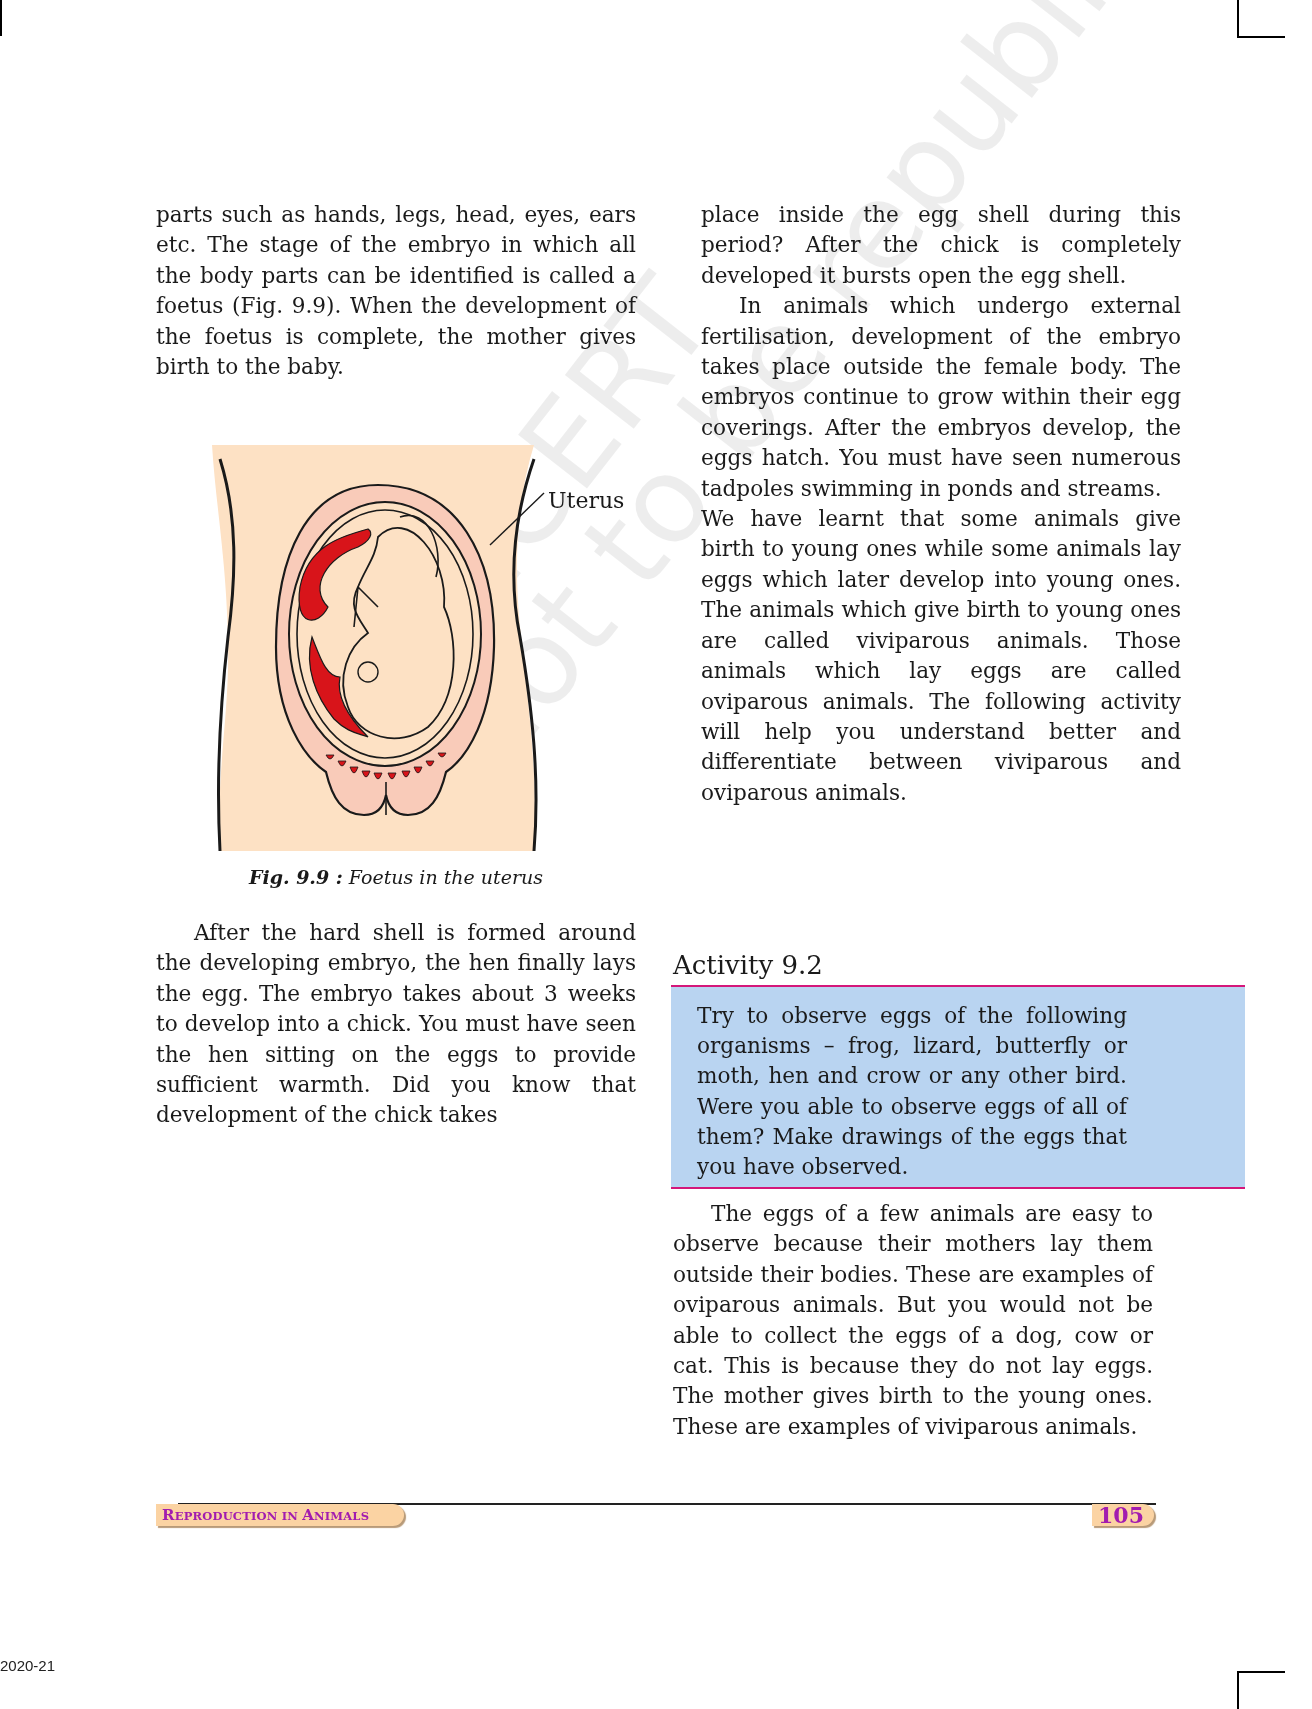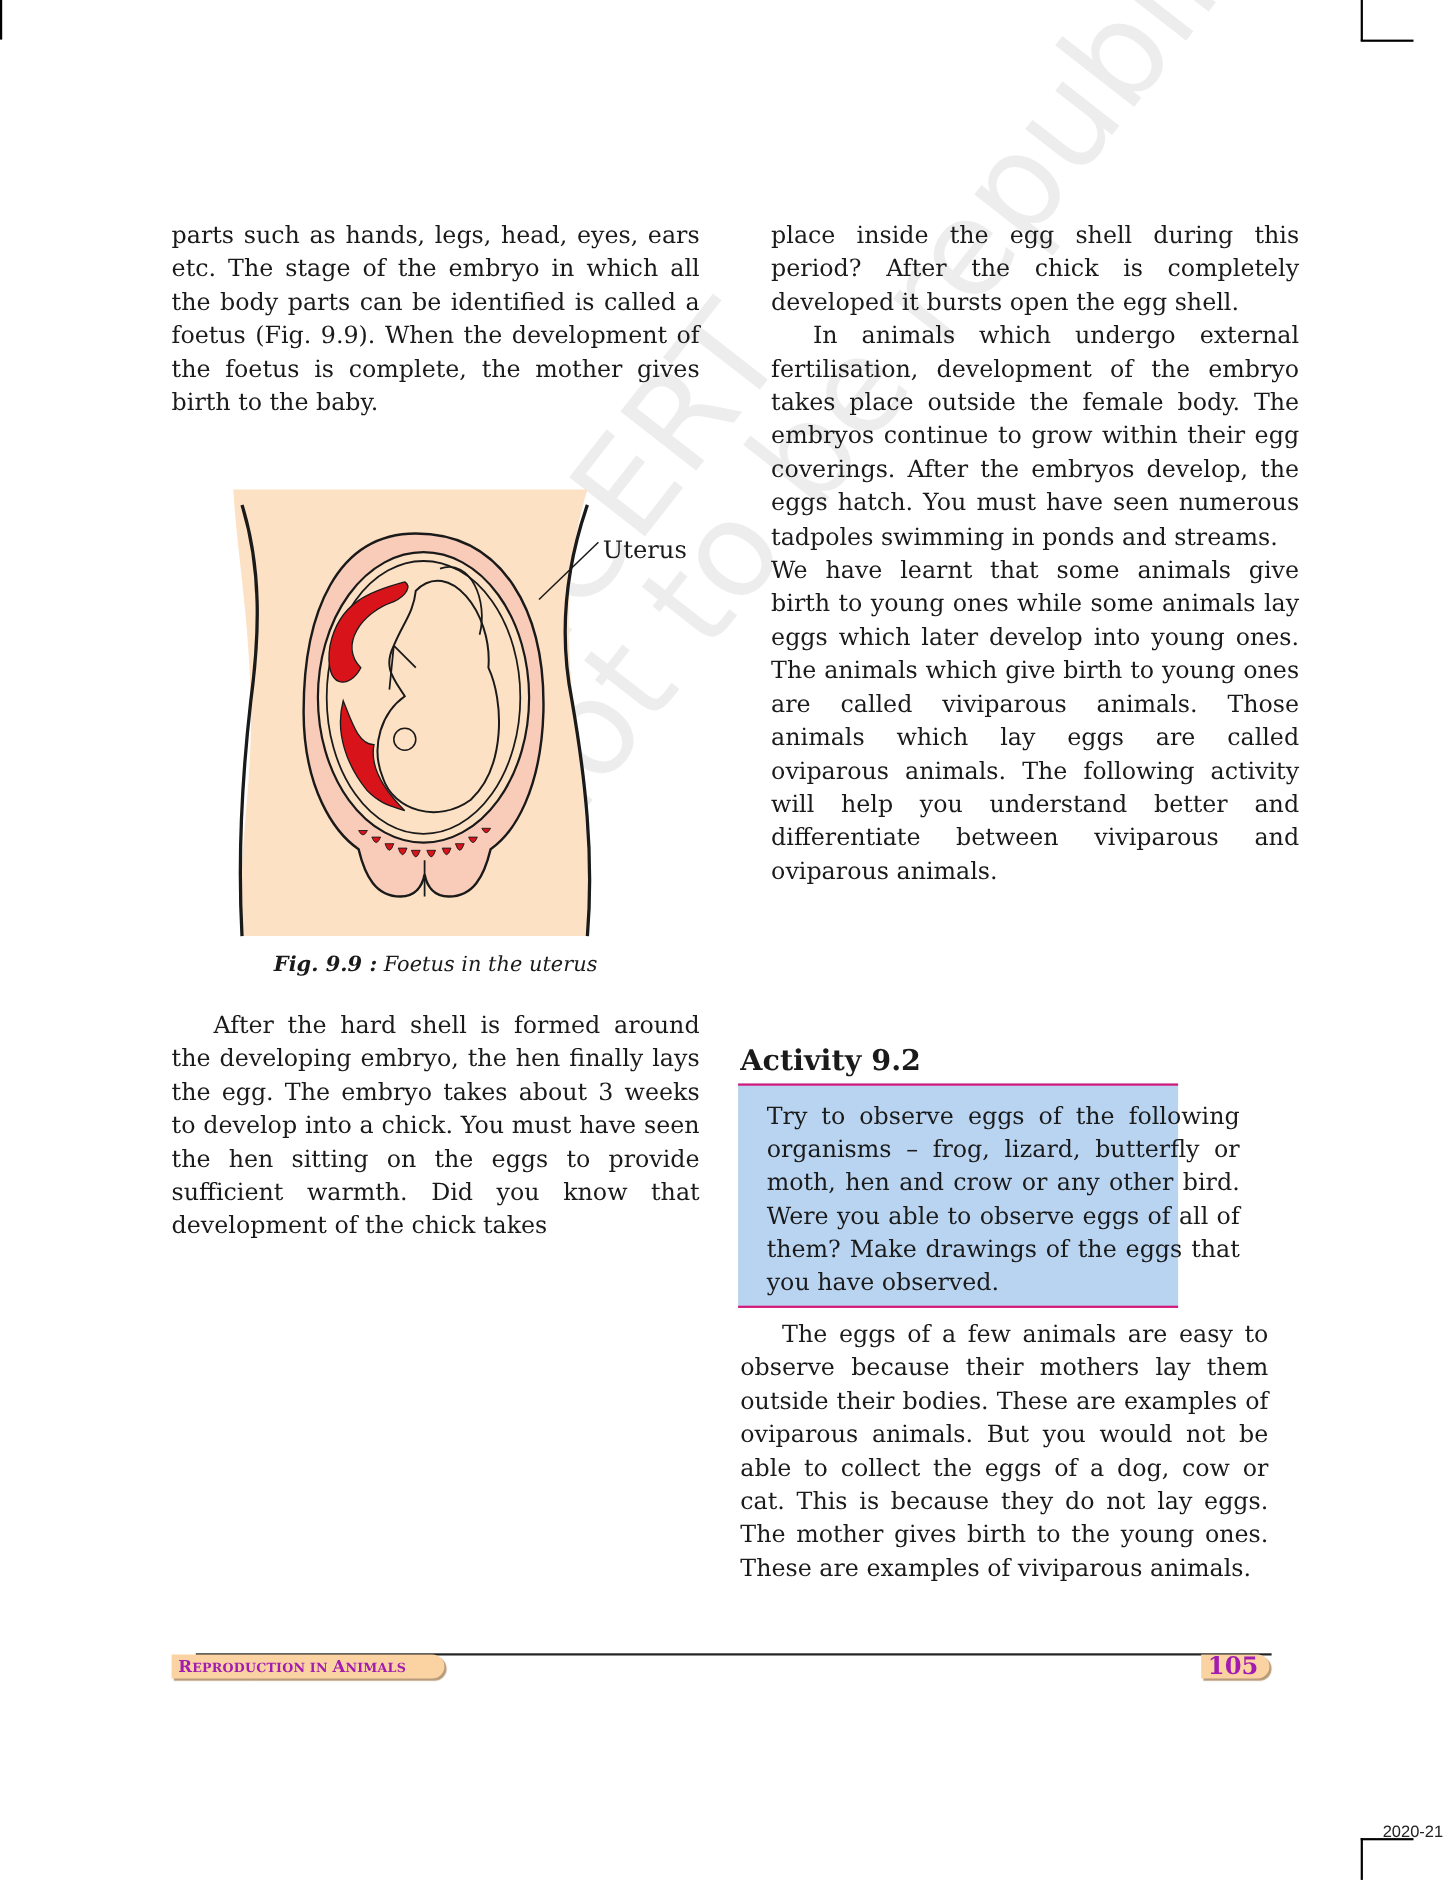--- a/index.html
+++ b/index.html
@@ -18,35 +18,35 @@
 
   .figure { position: absolute; left: 208px; top: 437px; width: 420px; height: 418px; }
   .figure svg { position: absolute; left: 0; top: 0; }
   .uterus-label { position: absolute; left: 548px; top: 488px; font-size: 22px; }
   .caption { position: absolute; left: 156px; top: 866px; width: 480px; text-align: center;
              font-size: 19px; font-style: italic; }
   .caption b { font-weight: bold; }
 
   .section-heading { color: #1aa3e0; font-weight: bold; font-size: 21.6px; margin: 10px 0 8px 0; text-align: left; }
 
-  .activity-title { position: absolute; left: 673px; top: 950px; font-size: 26px; font-weight: bold; text-align: right; }
-  .activity-box { position: absolute; left: 671px; top: 985px; width: 400px; height: 200px;
+  .activity-title { position: absolute; left: 673px; top: 950px; font-size: 26px; font-weight: normal; text-align: right; }
+  .activity-box { position: absolute; left: 671px; top: 985px; width: 574px; height: 200px;
                   background: #b9d4f1; border-top: 2px solid #d4177a; border-bottom: 2px solid #d4177a; }
   .activity-box p { margin: 0; position: absolute; left: 26px; top: 14px; width: 430px;
                     font-size: 21.6px; line-height: 30.2px; text-align: justify; }
 
   .footer-rule { position: absolute; left: 178px; top: 1503px; width: 978px; height: 2px; background: #222; }
   .footer-tab { position: absolute; top: 1504px; height: 22px; background: #fbd3a3;
                 border-radius: 0 12px 12px 0; box-shadow: 2px 2px 1px #b89a78;
                 font-family: "DejaVu Serif", serif; font-weight: bold; color: #a21caf; }
   .footer-left { left: 156px; width: 242px; padding-left: 6px; font-size: 15px; line-height: 22px; letter-spacing: 0.2px; }
   .footer-left .sc { font-size: 11.5px; }
   .footer-right { left: 1092px; width: 52px; text-align: right; padding-right: 10px; font-size: 22px; line-height: 22px; }
 
-  .year { position: absolute; left: 0; width: 1312px; top: 1657px; text-align: right;
+  .year { position: absolute; left: 0; width: 1312px; top: 1657px; text-align: left;
           font-family: "Liberation Sans", sans-serif; font-size: 15px; color: #222; }
 
   .watermark { position: absolute; left: 300px; top: 700px; font-family: "DejaVu Sans", sans-serif;
                font-size: 120px; color: rgba(0,0,0,0.07); transform: rotate(-52deg); transform-origin: left top;
                white-space: nowrap; line-height: 110px; pointer-events: none; }
 </style>
 </head>
 <body>
 
 <div class="crop" style="left:0;top:0;width:2px;height:36px;"></div>

